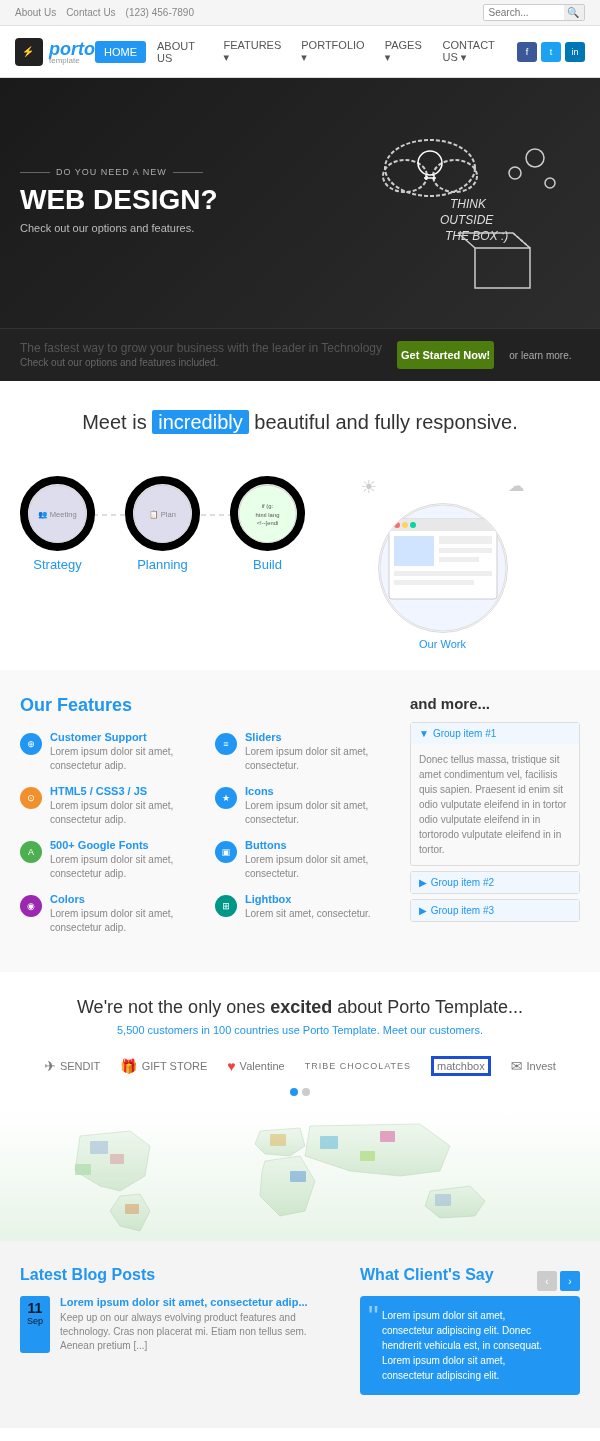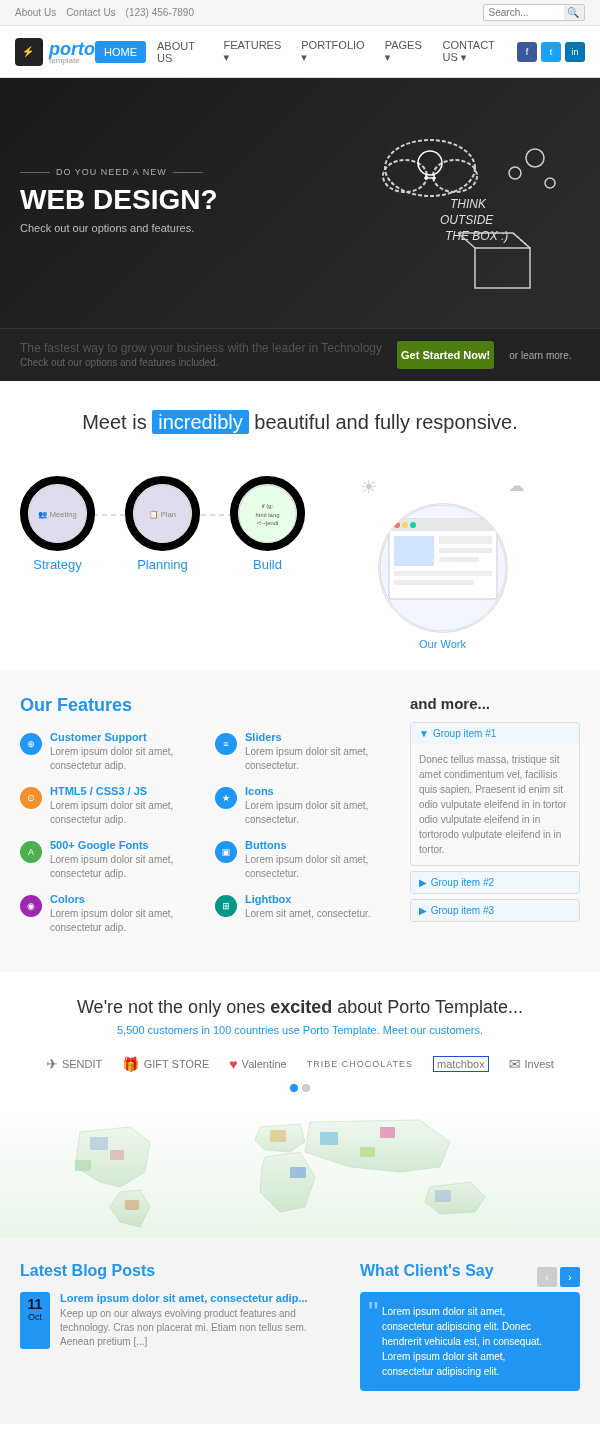--- a/index.html
+++ b/index.html
@@ -392,21 +392,21 @@
       <span>GIFT STORE</span>
     </div>
     <div class="client-logo">
       <span class="icon" style="color:#e44;">♥</span>
       <span>Valentine</span>
     </div>
     <div class="client-logo">
       <span style="font-size:9px;letter-spacing:1px;text-transform:uppercase;">TRIBE CHOCOLATES</span>
     </div>
     <div class="client-logo">
-      <span style="font-size:11px;border:1px solid #1d4ed8;padding:1px 3px;">matchbox</span>
+      <span style="font-size:11px;border:3px solid #1d4ed8;padding:1px 3px;">matchbox</span>
     </div>
     <div class="client-logo">
       <span class="icon">✉</span>
       <span>Invest</span>
     </div>
   </div>
   <div class="dots">
     <div class="dot active"></div>
     <div class="dot"></div>
   </div>
@@ -453,21 +453,21 @@
 
   <div class="blog-left">
     <div class="blog-test-title">
       <span>Latest</span>
       <span>Blog</span>
       <span>Posts</span>
     </div>
     <div class="blog-post">
       <div class="blog-date">
         <div class="day">11</div>
-        <div class="month">Oct</div>
+        <div class="month">Sep</div>
       </div>
       <div class="blog-content">
         <h5>Lorem ipsum dolor sit amet, consectetur adip...</h5>
         <p>Keep up on our always evolving product features and technology. Cras non placerat mi. Etiam non tellus sem. Aenean pretium [...]</p>
       </div>
     </div>
 
   </div>
 
   <div class="test-right">

